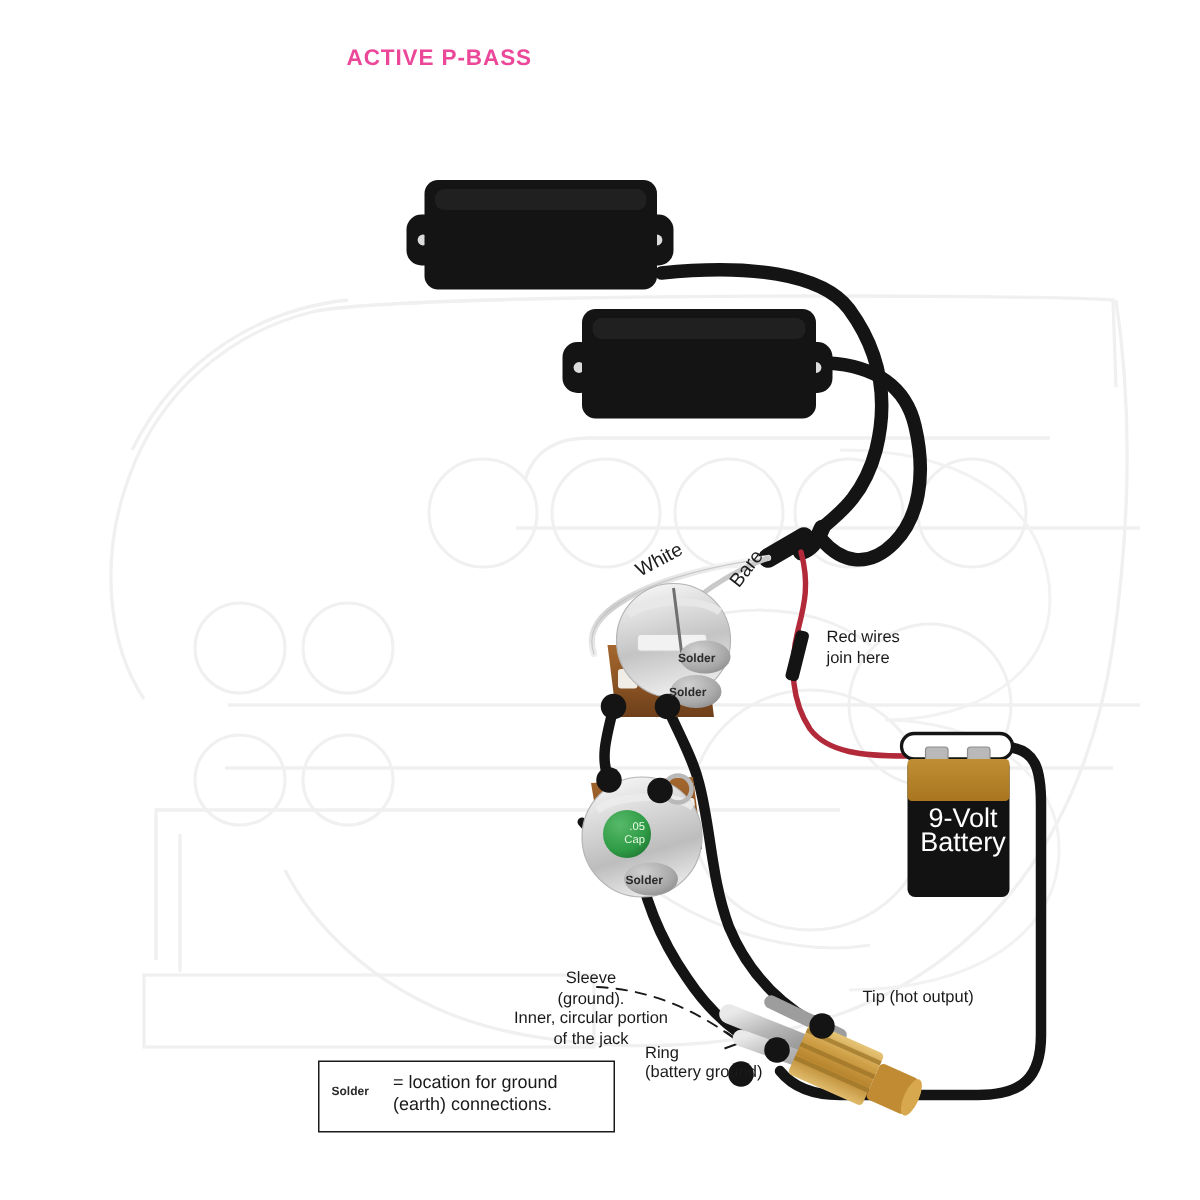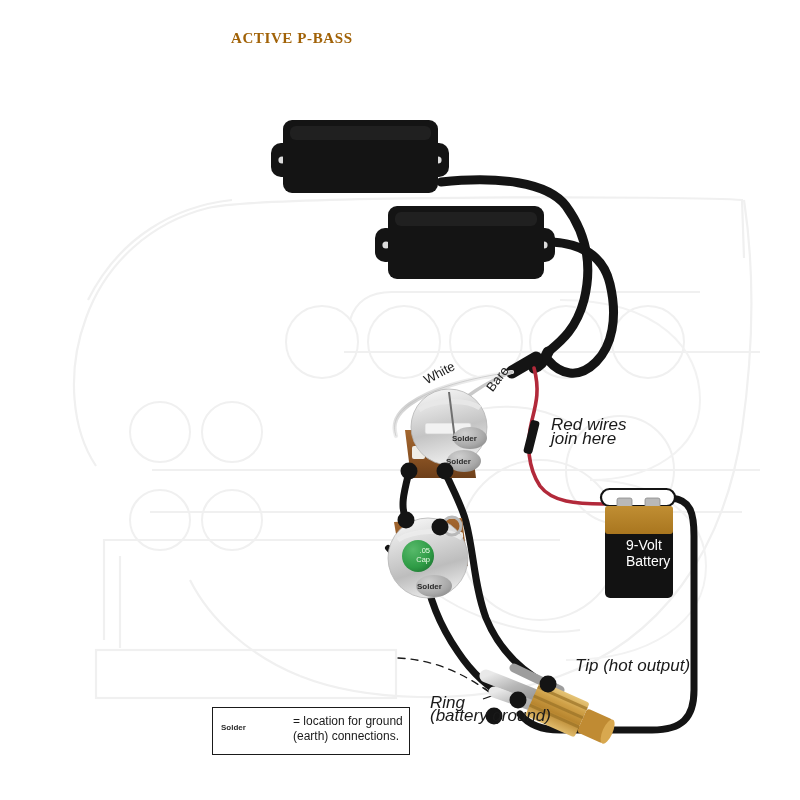--- a/index.html
+++ b/index.html
@@ -13,26 +13,25 @@
   }
   #stage{position:absolute;left:0;top:0;width:800px;height:800px;}
   svg#diagram{position:absolute;left:0;top:0;width:800px;height:800px;}
 
   .title{
     position:absolute;
     left:231px;top:30px;
     font-size:15px;
     font-weight:bold;
     letter-spacing:0.6px;
-    color:#a16207;
+    color:#ec4899;
     white-space:nowrap;
-    font-family:Liberation Serif, serif;
-  }
-
-  .lbl{position:absolute;font-size:17px;color:#1a1a1a;white-space:nowrap;line-height:13px;font-style:italic;}
+  }
+
+  .lbl{position:absolute;font-size:11px;color:#1a1a1a;white-space:nowrap;line-height:13px;}
   .lbl.multi{white-space:normal;}
 
   .wirelabel{
     position:absolute;
     font-size:13px;
     color:#1b1b1b;
     white-space:nowrap;
     transform-origin:0 0;
   }
 
@@ -50,32 +49,30 @@
     width:196px;height:46px;
     border:1.4px solid #1a1a1a;
     background:#ffffff;
   }
   .legend-text{
     position:absolute;
     left:262px;top:714px;
     font-size:12px;
     line-height:15px;
     color:#1a1a1a;
-    margin-left:31px;
   }
   .batt-text{
     position:absolute;
     left:606px;top:537px;
     width:72px;
-    text-align:left;
-    font-size:14px;
+    text-align:center;
+    font-size:18px;
     line-height:16px;
     color:#ffffff;
     font-family:"Liberation Sans", sans-serif;
-    margin-left:20px;
   }
   .solder-txt{
     position:absolute;
     font-size:8px;
     color:#2b2b2b;
     white-space:nowrap;
     font-weight:bold;
   }
   .cap-txt{
     position:absolute;
@@ -321,20 +318,26 @@
     <div>Battery</div>
   </div>
 
   <div class="lbl" id="label-tip">Tip (hot output)</div>
 
   <div class="lbl" id="label-ring">
     <div>Ring</div>
     <div>(battery ground)</div>
   </div>
 
+  <div class="lbl multi" id="label-sleeve">
+    <div>Sleeve</div>
+    <div>(ground).</div>
+    <div>Inner, circular portion</div>
+    <div>of the jack</div>
+  </div>
 
   <div class="solder-txt" style="left:452px;top:434px;">Solder</div>
   <div class="solder-txt" style="left:446px;top:457px;">Solder</div>
   <div class="solder-txt" style="left:417px;top:582px;">Solder</div>
 
   <div class="cap-txt" style="left:406px;top:547px;width:24px;">
     <div>.05</div>
     <div>Cap</div>
   </div>
 

